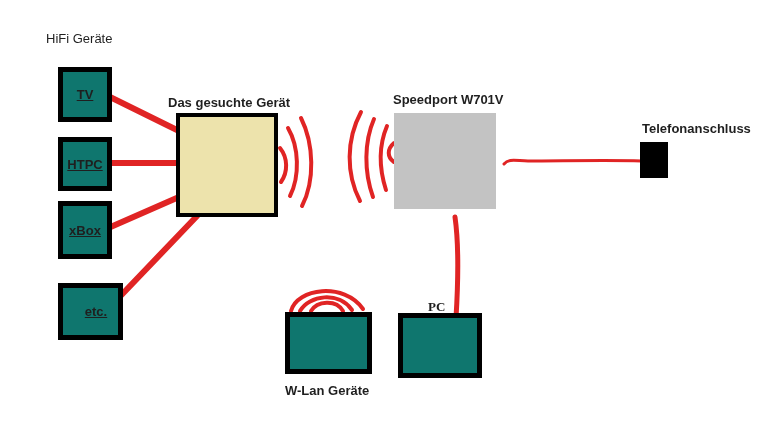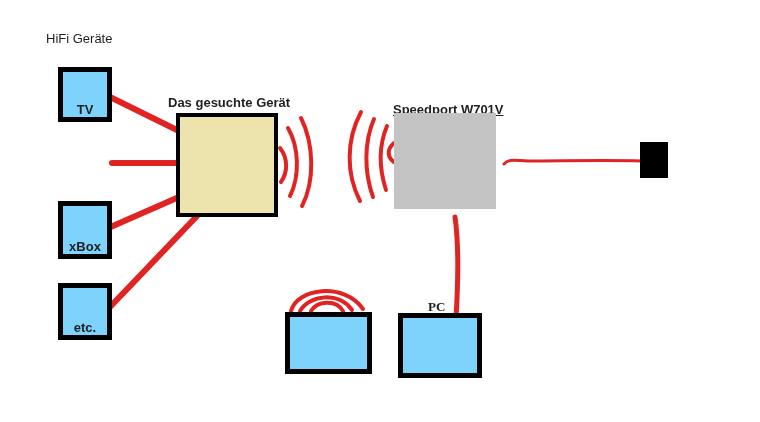--- a/index.html
+++ b/index.html
@@ -7,22 +7,22 @@
   }
   html,body{margin:0;padding:0;background:#ffffff;}
   #canvas{
     position:relative;width:760px;height:422px;background:#ffffff;overflow:hidden;
     font-family:"Liberation Sans","DejaVu Sans",sans-serif;color:var(--text);
   }
   .abs{position:absolute;}
   .lbl{font-size:13px;font-weight:700;white-space:nowrap;color:var(--text);}
   .lbl-reg{font-size:13px;font-weight:400;white-space:nowrap;color:var(--text);}
   .devbox{
-    position:absolute;background:#7dd3fc;border:5px solid var(--black);
-    display:flex;align-items:flex-end;justify-content:center;box-sizing:content-box;
+    position:absolute;background:#0f766e;border:5px solid var(--black);
+    display:flex;align-items:center;justify-content:center;box-sizing:content-box;text-decoration:underline;
   }
   .devbox .lbl{font-size:13px;}
   #target-box{left:176px;top:113px;width:94px;height:96px;border:4px solid var(--black);background:var(--tan);}
   #router-box{left:394px;top:113px;width:102px;height:96px;background:var(--gray);}
   #pc-box{left:398px;top:313px;width:74px;height:55px;}
   #wlan-box{left:285px;top:312px;width:77px;height:52px;}
   #phone-box{left:640px;top:142px;width:28px;height:36px;background:var(--black);}
   #wires{position:absolute;left:0;top:0;width:760px;height:422px;pointer-events:none;}
   .wire,.wire-mid,.wire-thin,.wave{fill:none;stroke:var(--red);stroke-linecap:round;}
   .wire{stroke-width:6;}
@@ -64,35 +64,40 @@
       <path class="wave" d="M300 311 C309 295 339 291 352 310"></path>
       <path class="wave" d="M311 311 C317 301 336 299 343 311"></path>
     </g>
   </svg>
 
   <div class="abs lbl-reg" style="left:46px;top:31px;">HiFi Geräte</div>
 
   <div class="devbox" style="left:58px;top:67px;width:44px;height:45px;">
     <span class="lbl">TV</span>
   </div>
+  <div class="devbox" style="left:58px;top:137px;width:44px;height:44px;">
+    <span class="lbl">HTPC</span>
+  </div>
   <div class="devbox" style="left:58px;top:201px;width:44px;height:48px;">
     <span class="lbl">xBox</span>
   </div>
-  <div class="devbox" style="left:58px;top:283px;width:44px;height:47px;">
+  <div class="devbox" style="left:58px;top:283px;width:44px;height:47px;padding-left:11px;">
     <span class="lbl">etc.</span>
   </div>
 
   <div class="abs lbl" style="left:168px;top:95px;">Das gesuchte Gerät</div>
   <div id="target-box" class="abs"></div>
 
-  <div class="abs lbl" style="left:393px;top:102px;text-decoration:underline;">Speedport W701V</div>
+  <div class="abs lbl" style="left:393px;top:92px;">Speedport W701V</div>
   <div id="router-box" class="abs"></div>
 
+  <div class="abs lbl" style="left:642px;top:121px;">Telefonanschluss</div>
   <div id="phone-box" class="abs"></div>
 
   <div class="abs lbl" style="left:428px;top:299px;font-family:Liberation Serif, serif;">PC</div>
   <div id="pc-box" class="devbox"></div>
 
   <div id="wlan-box" class="devbox"></div>
   <div class="abs lbl" style="left:285px;top:382px;line-height:17px;">
+    <div>W-Lan Geräte</div>
   </div>
 
 </div>
 
 </body></html>

